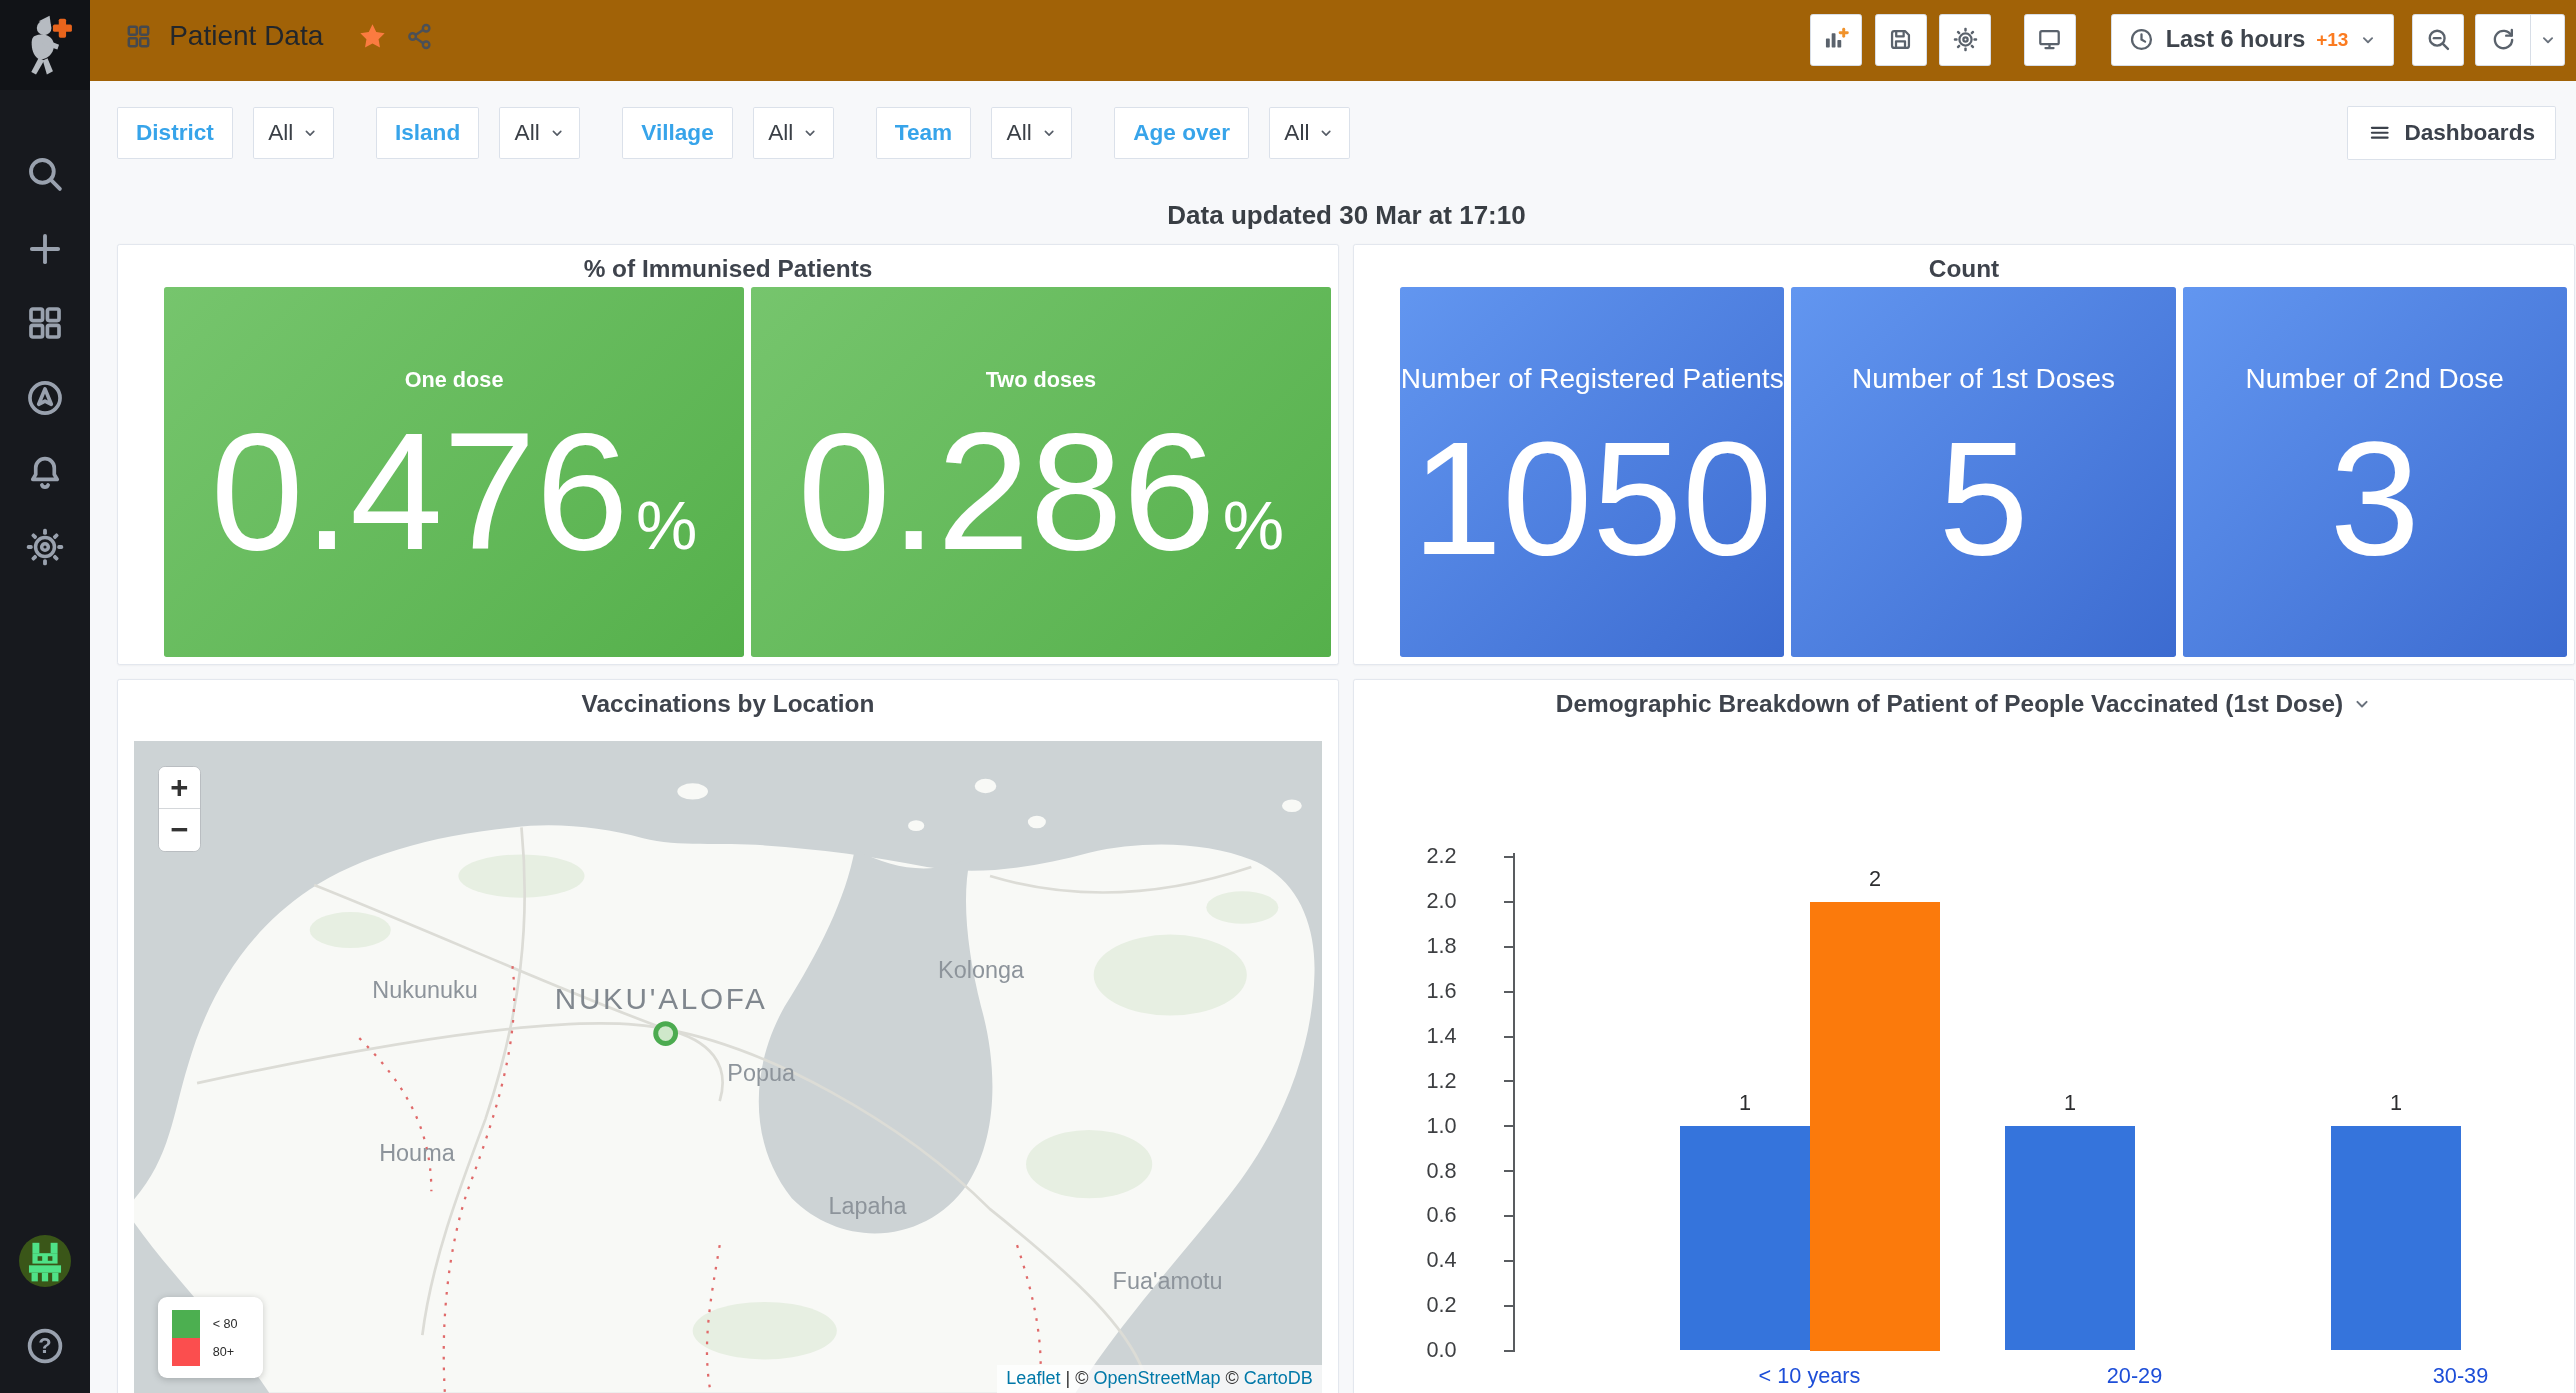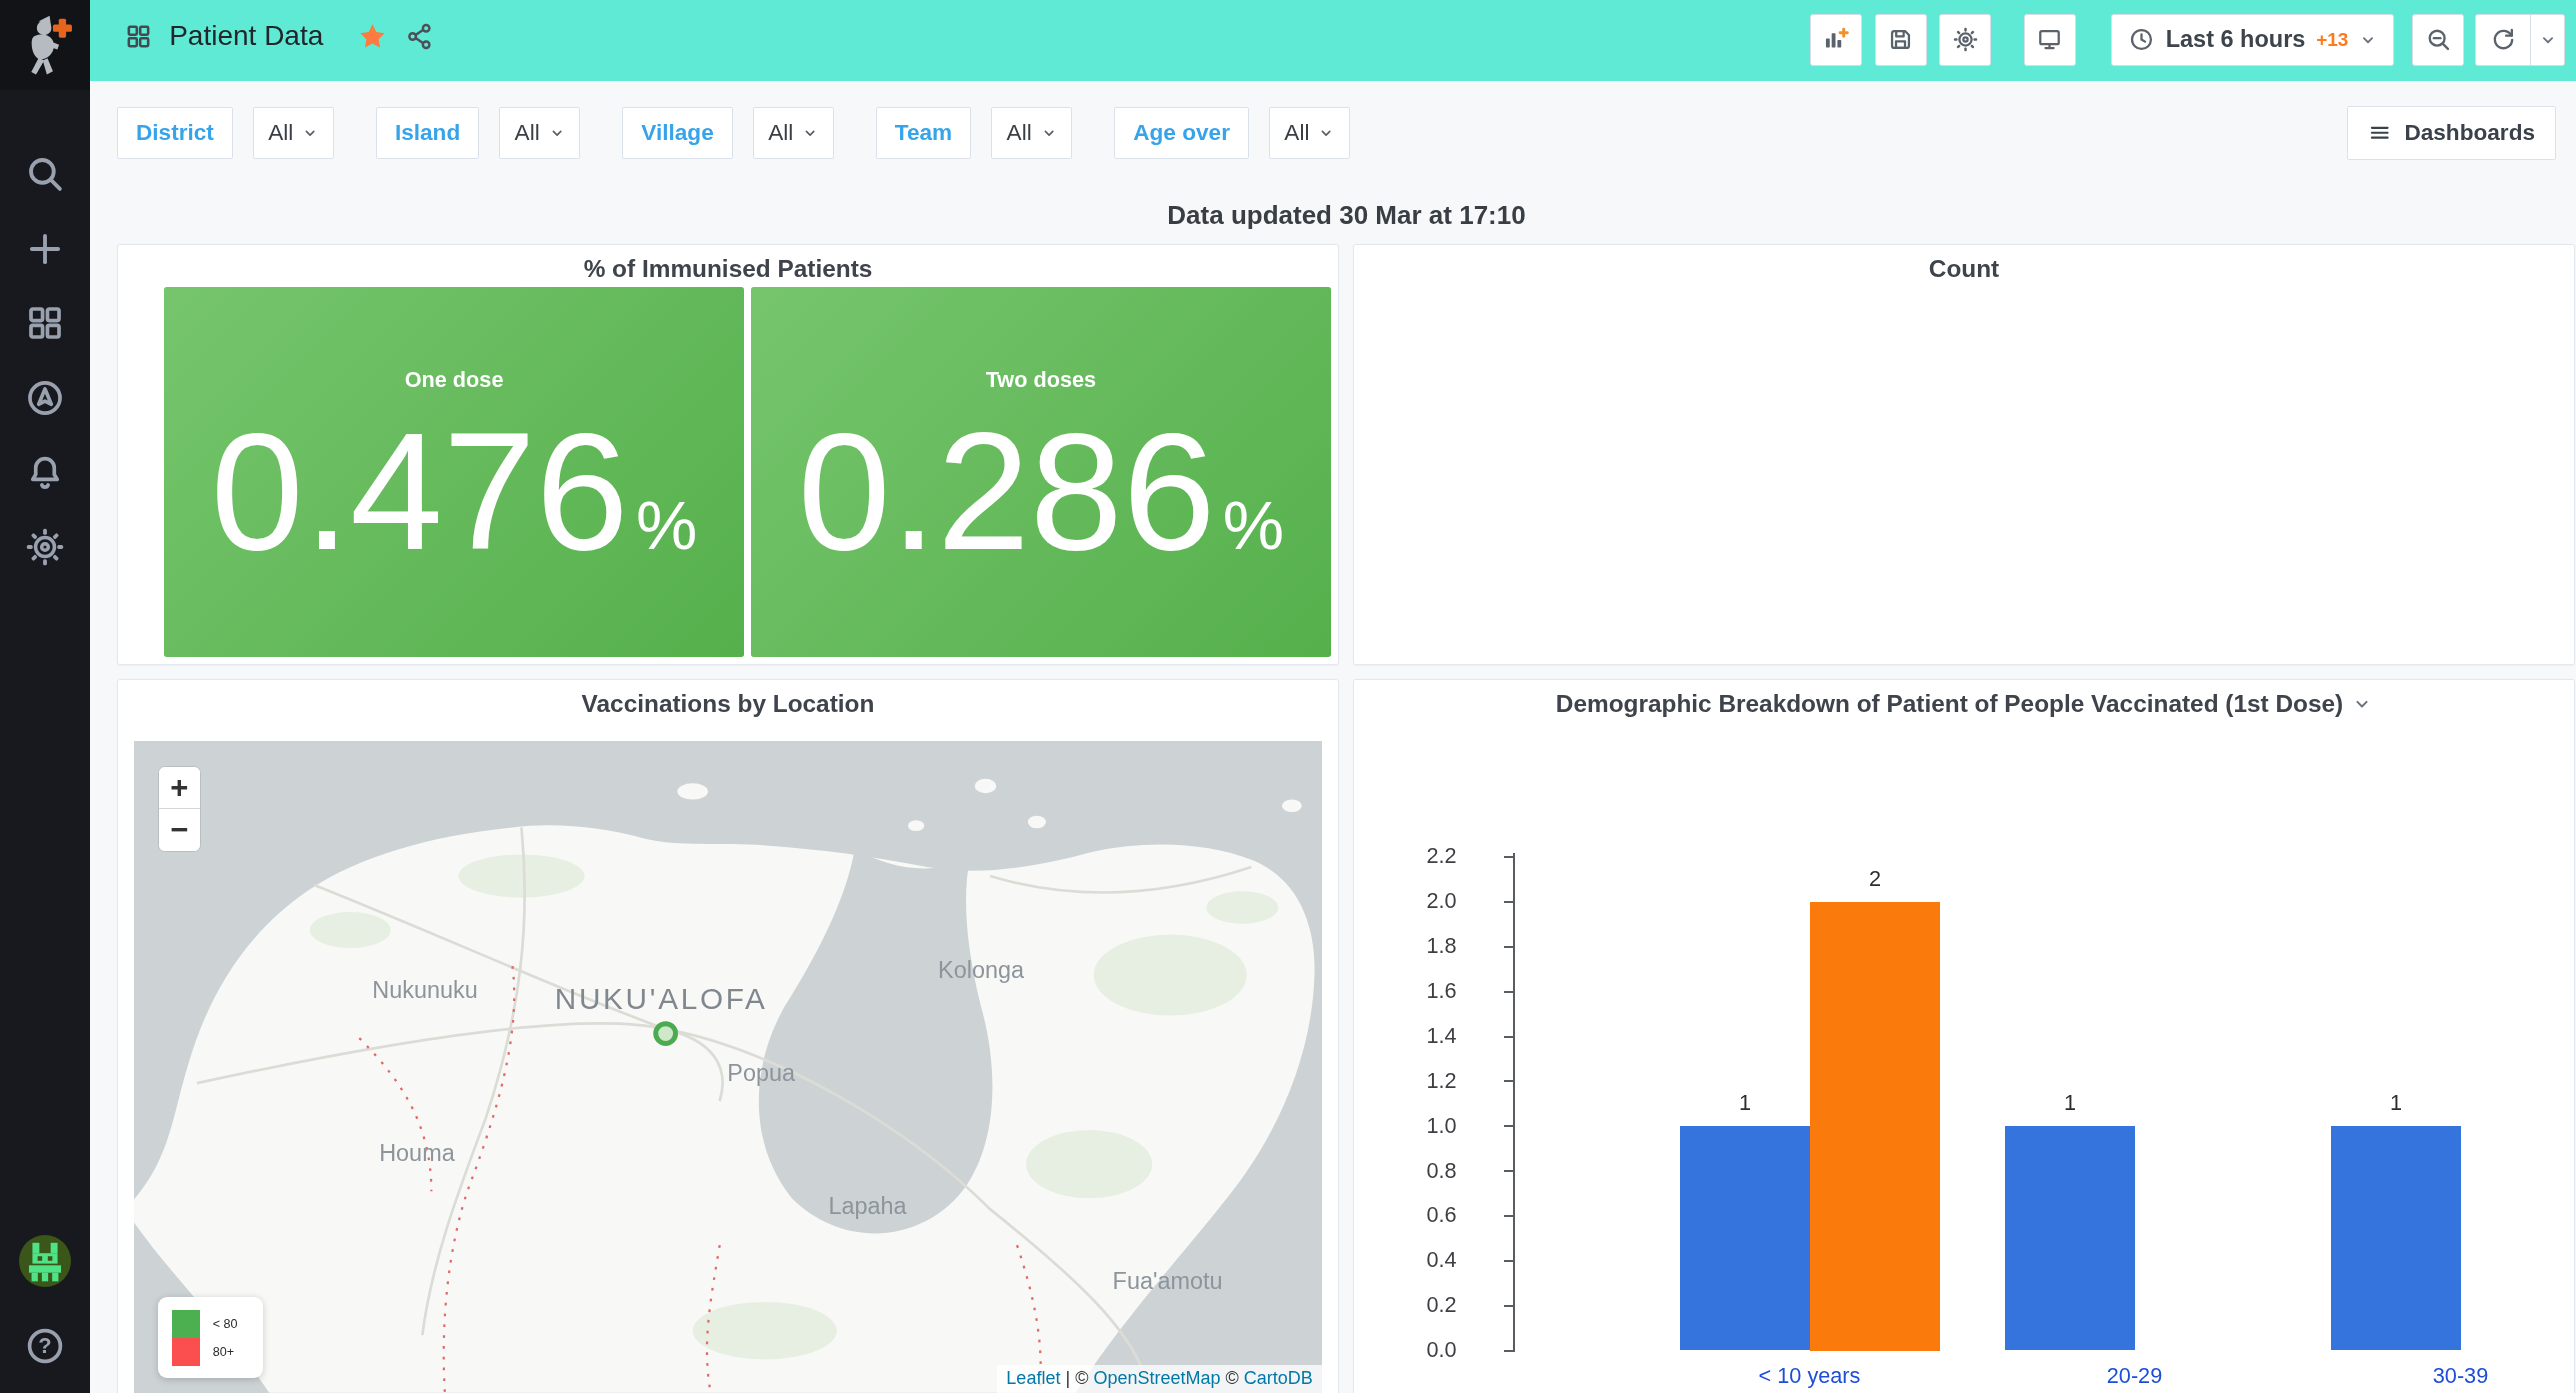--- a/index.html
+++ b/index.html
@@ -11,21 +11,21 @@
   .logo-box { width:90px; height:90px; background:#111317; display:flex; align-items:center; justify-content:center; }
   .logo-box svg { width:65px; height:65px; }
   .side-icons { display:flex; flex-direction:column; gap:32.5px; margin-top:63px; align-items:center; }
   .side-icon { width:42px; height:42px; color:#99a1ae; cursor:pointer; }
   .side-icon svg { width:42px; height:42px; }
   .side-bottom { margin-top:auto; margin-bottom:27px; display:flex; flex-direction:column; gap:38px; align-items:center; }
   .avatar { width:52px; height:52px; }
   .avatar svg { width:52px; height:52px; }
 
   
-  .header { position:absolute; left:90px; top:0; right:0; height:81px; background:#5eead4; }
+  .header { position:absolute; left:90px; top:0; right:0; height:81px; background:#a16207; }
   .header-left { position:absolute; left:34px; top:20px; display:flex; align-items:center; gap:16.2px; }
   .bc-icon { width:29px; height:29px; color:#45494f; }
   .bc-icon svg { width:29px; height:29px; }
   .page-title { font-size:28px; font-weight:500; color:#22262b; margin-right:18px; }
   .star-ic { width:31px; height:31px; color:#fb7b40; cursor:pointer; }
   .star-ic svg { width:31px; height:31px; }
   .share-ic { width:29px; height:29px; color:#4b5058; cursor:pointer; }
   .share-ic svg { width:29px; height:29px; }
 
   .header-right { position:absolute; right:10.8px; top:13.5px; display:flex; align-items:center; }
@@ -417,20 +417,34 @@
     </div>
     <div class="stat-cell cell-green">
       <div class="stat-label-sm">Two doses</div>
       <div class="stat-value"><span>0.286</span><span class="stat-unit">%</span></div>
     </div>
   </div>
 </section>
 
 <section class="panel" id="panel-count">
   <div class="panel-title">Count</div>
+  <div class="stats-row">
+    <div class="stat-cell cell-blue">
+      <div class="stat-label-md">Number of Registered Patients</div>
+      <div class="stat-value" style="font-size:162px;">1050</div>
+    </div>
+    <div class="stat-cell cell-blue">
+      <div class="stat-label-md">Number of 1st Doses</div>
+      <div class="stat-value" style="font-size:162px;">5</div>
+    </div>
+    <div class="stat-cell cell-blue">
+      <div class="stat-label-md">Number of 2nd Dose</div>
+      <div class="stat-value" style="font-size:162px;">3</div>
+    </div>
+  </div>
 </section>
 
 <section class="panel" id="panel-map">
   <div class="panel-title">Vaccinations by Location</div>
   <div class="map-area">
     <svg class="basemap" viewBox="0 0 1318 724" preserveAspectRatio="none">
       <rect x="0" y="0" width="1318" height="724" fill="#cdd3d5"></rect>
 
       <path fill="#f8f9f6" d="M-10,520 C40,470 42,418 60,360 C80,290 120,215 195,165 C250,128 330,105 420,96 C470,90 520,96 565,108 C605,118 650,112 700,116 C760,120 820,128 880,140 C940,150 1000,140 1060,124 C1120,110 1190,112 1240,132 C1292,152 1312,205 1310,260 C1308,340 1275,430 1215,505 C1160,575 1095,645 1045,724 L150,724 C105,655 30,582 -10,520 Z"></path>
 

